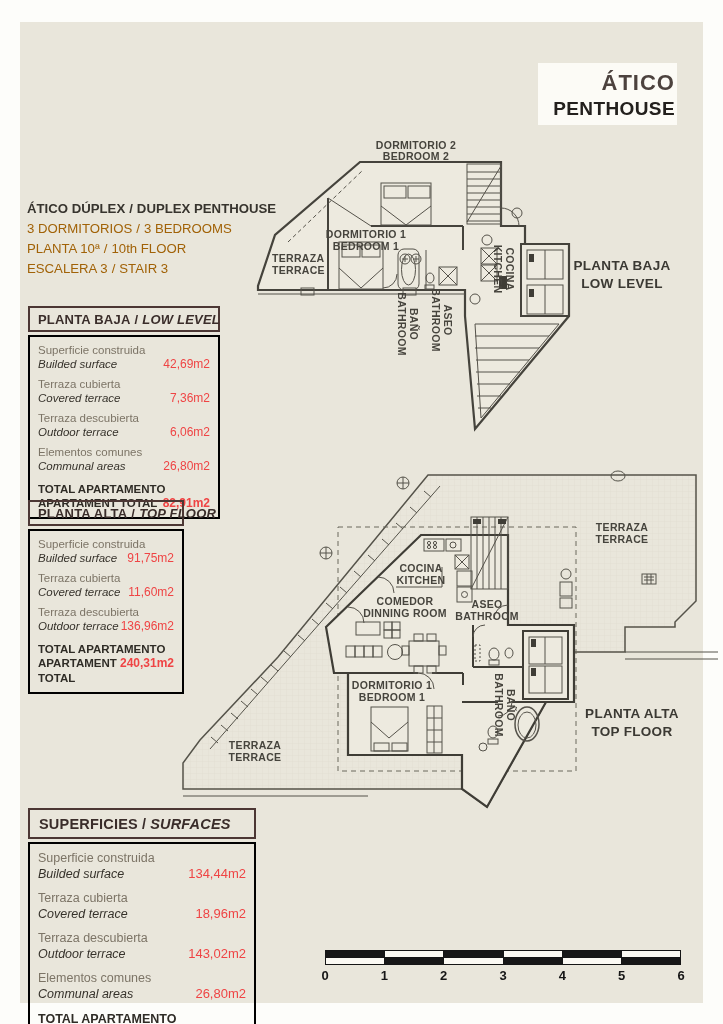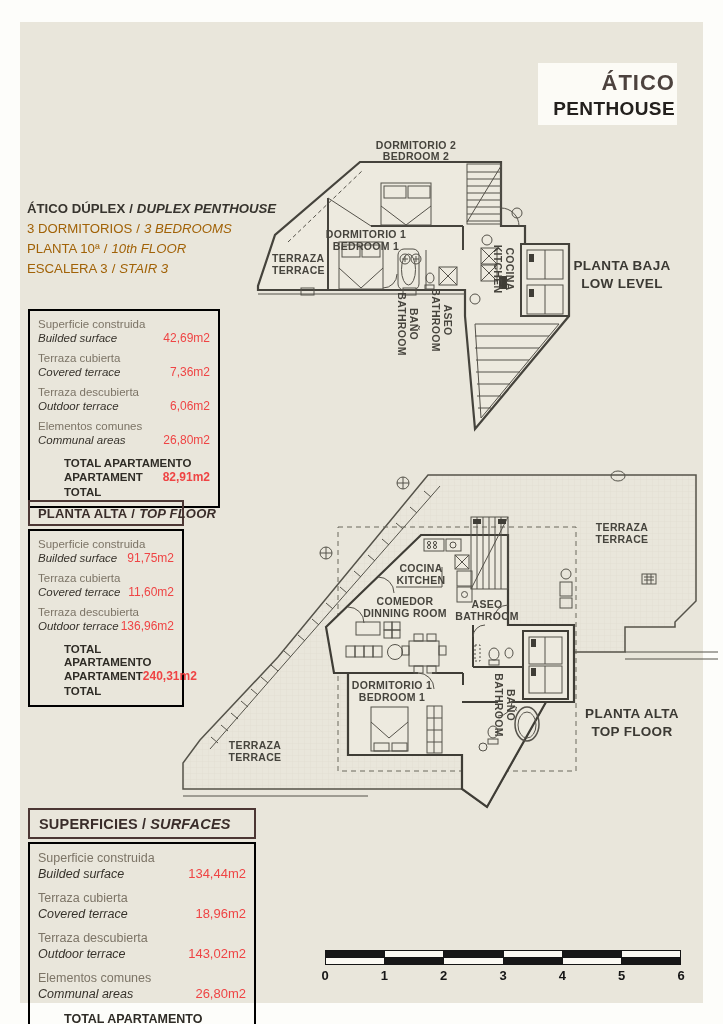--- a/index.html
+++ b/index.html
@@ -9,38 +9,38 @@
 
   
   .title-box{position:absolute;left:538px;top:63px;width:139px;height:62px;background:#fcfbf6;
              box-sizing:border-box;text-align:right;padding:6px 2px 0 0;}
   .title-es{font-size:22px;font-weight:bold;color:#4c423e;letter-spacing:1px;line-height:27px;}
   .title-en{font-size:19px;font-weight:bold;color:#23201d;letter-spacing:.4px;line-height:25px;}
 
   
   .info{position:absolute;left:27px;top:199px;width:250px;}
   .info-line{font-size:13.2px;line-height:20px;color:#a16207;white-space:nowrap;}
-  .info-line .en{font-style:italic;}
+  .info-line .en{}
   .info-line .sep{margin:0 4px;}
   .info-line.first{font-weight:bold;color:#37342e;}
 
   
   .tbl{position:absolute;}
   .tbl-head{border:2px solid #4c3734;padding:4px 8px 3px;font-weight:bold;font-size:13px;
             color:#3a2d2a;letter-spacing:.2px;white-space:nowrap;}
   .tbl-head .th-en{font-style:italic;}
   .tbl-head .sep{margin:0 4px;}
   .tbl-body{border:2px solid #000000;margin-top:3px;padding:7px 8px 6px;}
   .trow{margin-bottom:6px;}
   .r-es{color:#7c7466;font-size:11.5px;line-height:13px;}
   .r-l2{display:flex;justify-content:space-between;align-items:baseline;}
   .r-en{font-style:italic;color:#36322b;font-size:11.5px;line-height:15px;}
   .r-val{color:#ef4444;font-size:12px;}
   .trow.total{margin-top:9px;margin-bottom:0;}
-  .trow.total .r-es,.trow.total .r-en{font-weight:bold;font-style:normal;color:#2f2c26;margin-left:26px;}
+  .trow.total .r-es,.trow.total .r-en{font-weight:bold;font-style:normal;color:#2f2c26;}
   .trow.total .r-val{font-weight:bold;}
   .tbl.big .tbl-head{font-size:14.5px;padding:6px 9px 5px;}
   .tbl.big .r-es,.tbl.big .r-en{font-size:12.5px;}
   .tbl.big .r-es{line-height:15px;}
   .tbl.big .r-en{line-height:17px;}
   .tbl.big .r-val{font-size:13px;}
   .tbl.big .trow{margin-bottom:8px;}
   .tbl.big .trow.total{margin-bottom:0;}
 
   
@@ -294,20 +294,23 @@
     <text x="444" y="88">TERRACE</text>
     <text x="77" y="294">TERRAZA</text>
     <text x="77" y="306">TERRACE</text>
   </svg>
   <div class="side-label" style="left:577px;top:705px">
     <div>PLANTA ALTA</div>
     <div>TOP FLOOR</div>
   </div>
 
   <div class="tbl" style="left:28px;top:306px;width:192px">
+    <div class="tbl-head">
+      <span class="th-es">PLANTA BAJA</span><span class="sep">/</span><span class="th-en">LOW LEVEL</span>
+    </div>
     <div class="tbl-body">
       <div class="trow">
         <div class="r-es">Superficie construida</div>
         <div class="r-l2">
             <span class="r-en">Builded surface</span>
             <span class="r-val">42,69m2</span>
           </div>
       </div>
       <div class="trow">
         <div class="r-es">Terraza cubierta</div>

